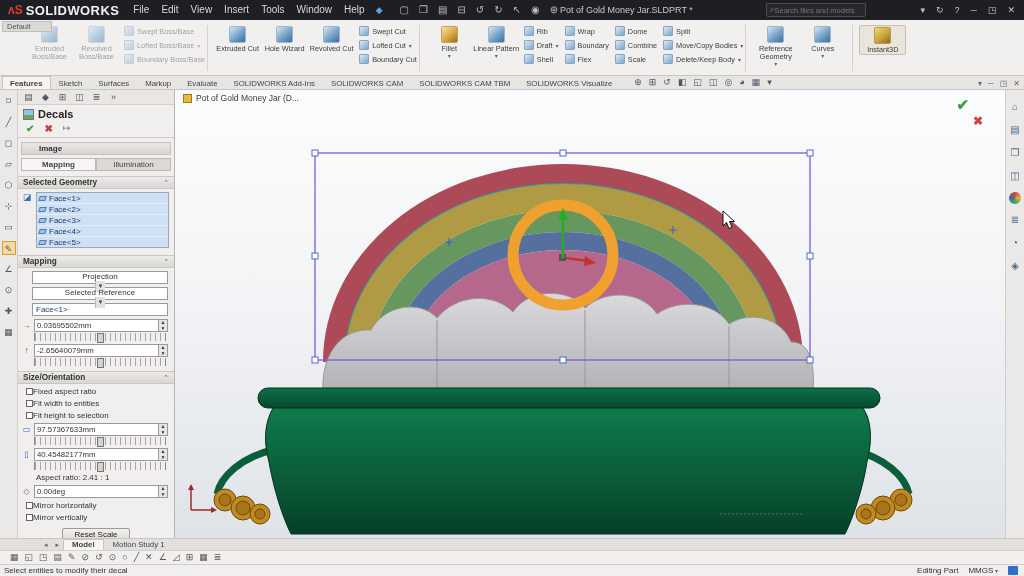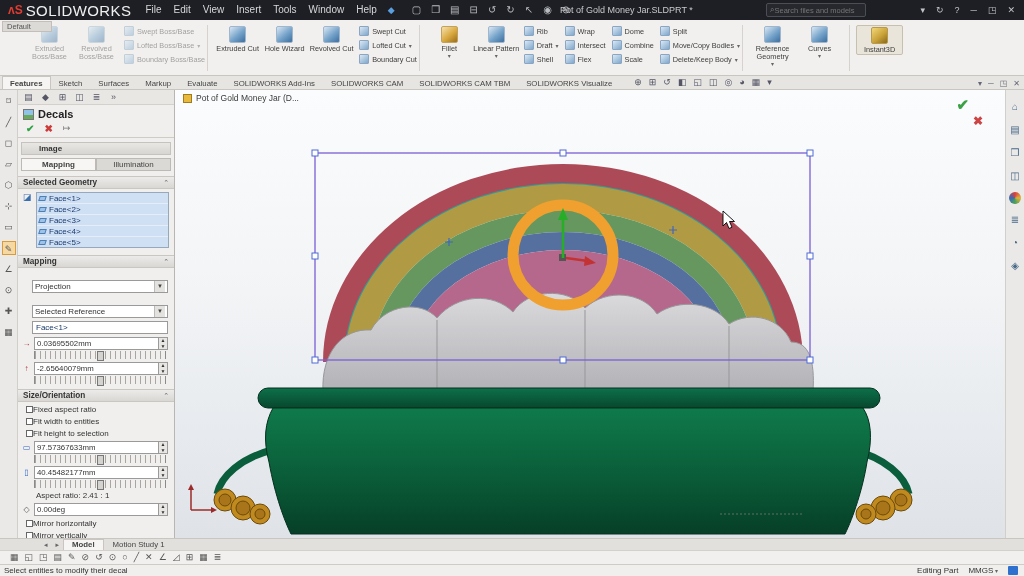--- a/index.html
+++ b/index.html
@@ -3,21 +3,21 @@
 <meta charset="utf-8">
 <style>
 *{box-sizing:border-box;margin:0;padding:0;}
 html,body{width:1024px;height:576px;overflow:hidden;}
 body{font-family:"Liberation Sans",sans-serif;background:#f0efed;position:relative;font-size:9px;color:#333;}
 
 
 .titlebar{position:absolute;left:0;top:0;width:1024px;height:20px;background:#1d1f24;display:flex;align-items:center;color:#d6d7d9;}
 .logo{display:flex;align-items:center;gap:3px;padding:0 8px;}
 .logo-mark{color:#e03c31;font-weight:bold;font-size:12px;line-height:1;}
-.logo-text{font-weight:normal;font-size:15px;letter-spacing:.4px;color:#f0f0f0;}
+.logo-text{font-weight:bold;font-size:13px;letter-spacing:.4px;color:#f0f0f0;}
 .menubar{display:flex;}
 .menubar .mi{padding:0 6px;font-size:10px;line-height:20px;cursor:default;}
 .pin{color:#5aa0e0;font-size:9px;padding:0 5px;}
 .qat{display:flex;gap:2px;margin-left:8px;}
 .qat .qi{color:#b9bcc2;font-size:10px;padding:0 4px;line-height:20px;}
 .doc-title{position:absolute;left:560px;top:0;line-height:20px;font-size:9px;color:#c9cacc;white-space:nowrap;}
 .search{position:absolute;right:158px;top:3px;width:100px;height:14px;background:#26282d;border:1px solid #4b4e55;border-radius:2px;display:flex;align-items:center;padding:0 3px;}
 .search input{flex:1;background:transparent;border:0;outline:0;color:#9a9ea6;font-size:7.5px;font-family:"Liberation Sans",sans-serif;width:70px;}
 .search .sg{color:#8a8d93;font-size:8px;}
 .tb-right{position:absolute;right:4px;top:0;display:flex;gap:1px;}
@@ -75,21 +75,21 @@
 .subtabs{display:flex;margin:3px 3px 0 3px;}
 .subtab{flex:1;text-align:center;height:13px;line-height:12px;background:#dbd9d5;border:1px solid #bdbab6;color:#444;cursor:default;}
 .subtab.active{background:#f7f6f4;font-weight:bold;}
 .ghead{display:flex;align-items:center;justify-content:space-between;height:13px;background:linear-gradient(#ecebe9,#d9d7d4);border-top:1px solid #cac7c3;border-bottom:1px solid #cac7c3;font-weight:bold;font-size:8.2px;color:#333;padding:0 5px;margin-top:5px;}
 .ghead .chev{font-size:7px;color:#666;font-weight:normal;}
 .sg-body{display:flex;gap:3px;padding:3px 5px 2px 5px;}
 .sg-ic{width:10px;font-size:9px;color:#3a6fae;}
 .facelist{flex:1;background:#fff;border:1px solid #98a8bb;height:56px;overflow:hidden;}
 .facerow{display:flex;align-items:center;gap:3px;height:11px;background:#cfe0f5;border-bottom:1px solid #e4edf8;padding-left:2px;color:#1a3a6b;}
 .facerow .fic{width:7px;height:5px;background:#9fc3e8;border:1px solid #4d7fb5;transform:skewX(-18deg);}
-.selbox{display:flex;align-items:center;height:13px;background:#fff;border:1px solid #9a9a9a;margin:12px 6px 0 14px;padding:0 2px;justify-content:space-between;}
+.selbox{display:flex;align-items:center;height:13px;background:#fff;border:1px solid #9a9a9a;margin:3px 6px 0 14px;padding:0 2px;justify-content:space-between;flex-direction:column;}
 .selbox .car{font-size:6px;color:#444;background:#e4e2df;border-left:1px solid #bbb;height:100%;line-height:11px;padding:0 2px;}
 .refbox{height:13px;background:#fff;border:1px solid #9a9a9a;margin:3px 6px 0 14px;padding:1px 3px;color:#1a3a6b;}
 .spinrow{display:flex;align-items:center;gap:3px;margin:3px 6px 0 4px;}
 .spinrow .rowic{width:9px;font-size:8px;color:#a33;text-align:center;}
 .spinfield{flex:1;display:flex;background:#fff;border:1px solid #9a9a9a;height:13px;}
 .spinval{flex:1;font-size:7.8px;padding:1px 2px;white-space:nowrap;overflow:hidden;}
 .spinbtns{width:9px;border-left:1px solid #9a9a9a;display:flex;flex-direction:column;background:#e8e6e3;}
 .spinbtns span{flex:1;font-size:5px;line-height:5px;text-align:center;color:#333;}
 .slider{height:8px;margin:1px 8px 0 16px;position:relative;background:repeating-linear-gradient(90deg,#a9a6a2 0 1px,transparent 1px 5px);border-left:1px solid #8a8a8a;border-right:1px solid #8a8a8a;}
 .slider::after{content:"";position:absolute;left:48%;top:0;width:5px;height:8px;background:#d5d3d0;border:1px solid #777;}
@@ -251,21 +251,21 @@
       <div class="smallbtn">
         <div class="sic"></div>
         <span>Shell</span>
       </div>
       <div class="smallbtn">
         <div class="sic"></div>
         <span>Wrap</span>
       </div>
       <div class="smallbtn">
         <div class="sic"></div>
-        <span>Intersect</span>
+        <span>Boundary</span>
       </div>
       <div class="smallbtn">
         <div class="sic"></div>
         <span>Flex</span>
       </div>
       <div class="smallbtn">
         <div class="sic"></div>
         <span>Dome</span>
       </div>
       <div class="smallbtn">

